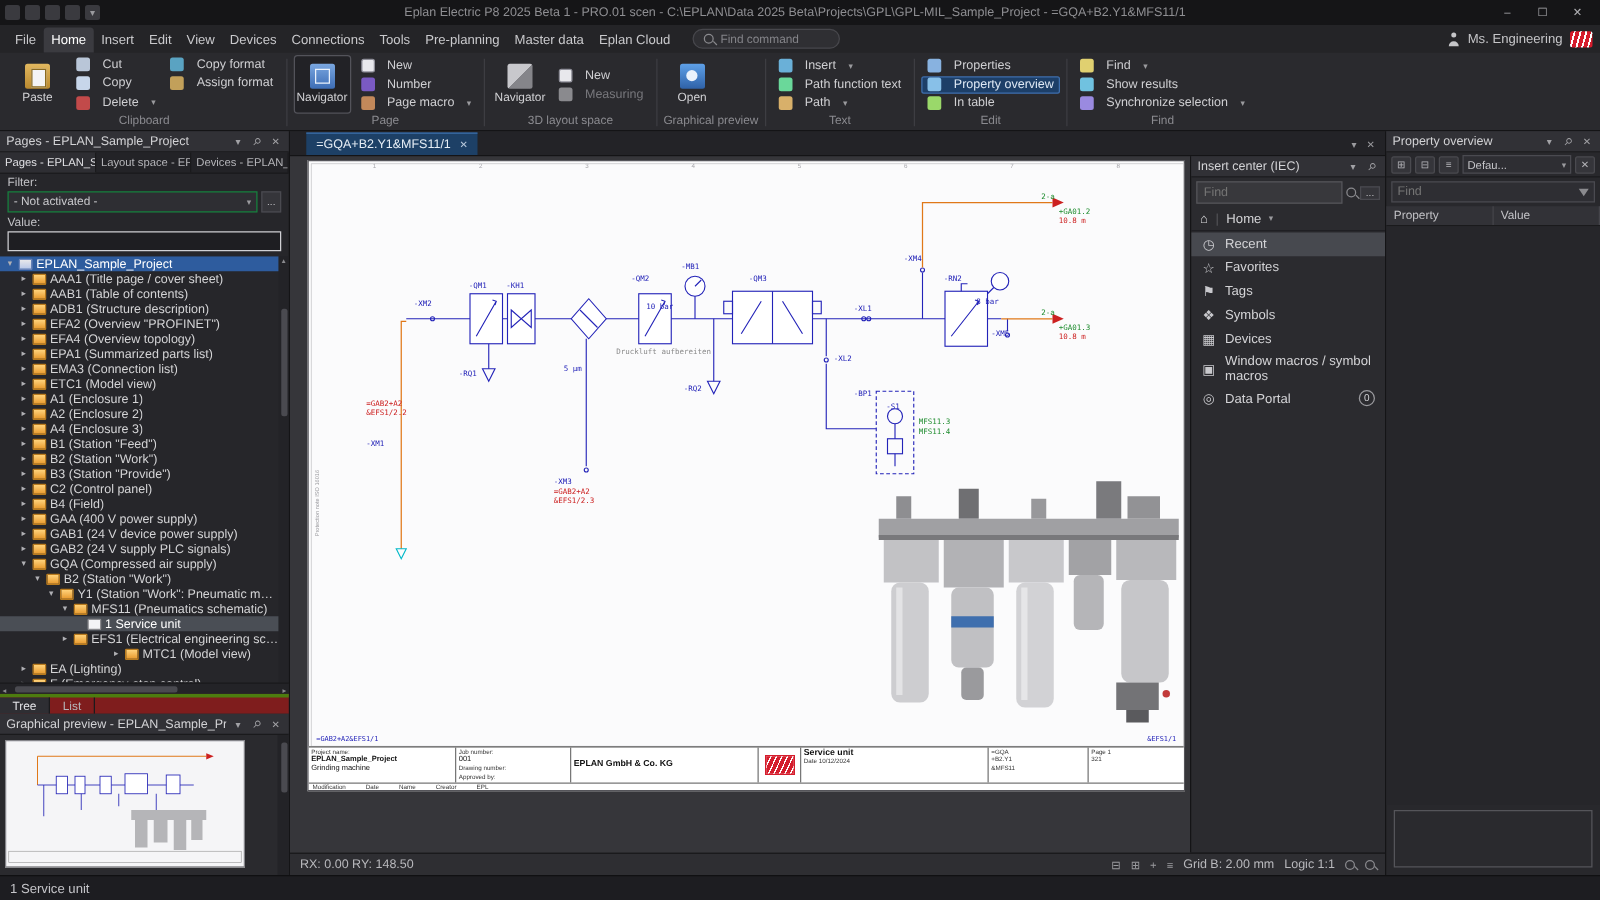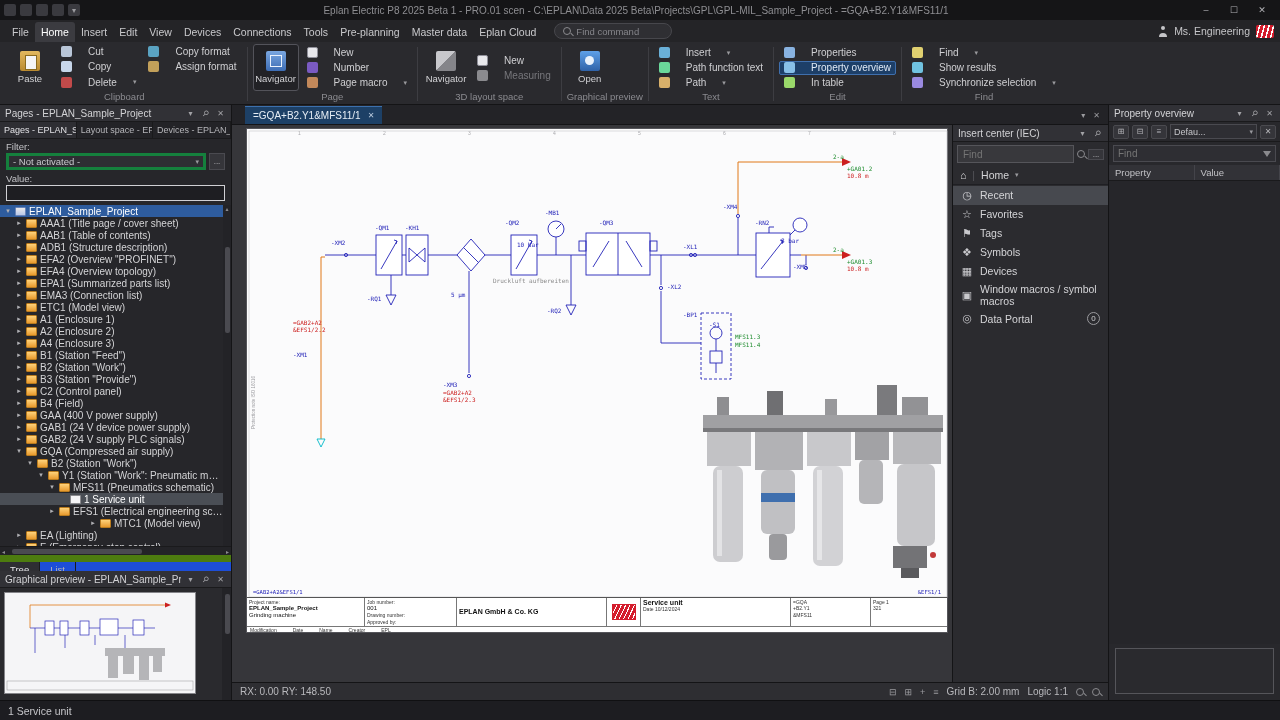--- a/index.html
+++ b/index.html
@@ -41,21 +41,21 @@
   .rb-big-ico{width:20px;height:20px;border-radius:2px;position:relative}
   .bi-paste{background:linear-gradient(#e2b85f,#b9892f)}
   .bi-paste::after{content:"";position:absolute;left:5px;top:4px;width:10px;height:13px;background:#f4f4f6;border:1px solid #8a6a20}
   .bi-nav{background:linear-gradient(#7aa7e0,#3d6db5)}
   .bi-nav::after{content:"";position:absolute;inset:4px;border:1.5px solid #eaf2fc}
   .bi-3d{background:linear-gradient(135deg,#c8c8cc 50%,#85858a 50%)}
   .bi-open{background:linear-gradient(#5ea0e8,#2f62a8)}
   .bi-open::after{content:"";position:absolute;left:5px;top:5px;width:9px;height:9px;border-radius:50%;background:#eaf2fc}
   .rb-grid2{display:grid;grid-auto-flow:column;grid-template-rows:repeat(3,1fr);grid-template-columns:auto auto;column-gap:2px}
   .rb-col{display:flex;flex-direction:column;justify-content:center;gap:1px}
-  .rb-small{display:flex;align-items:center;gap:16px;font-size:10px;color:#cfcfd2;padding:1px 4px;border-radius:2px;white-space:nowrap;height:14px;border:1px solid transparent}
+  .rb-small{display:flex;align-items:center;gap:10px;font-size:10px;color:#cfcfd2;padding:1px 4px;border-radius:2px;white-space:nowrap;height:14px;border:1px solid transparent}
   .rb-small.hl{background:#1d3f68;border-color:#3f6fad;color:#dfe9f5}
   .rb-small.dim{color:#77777c}
   .rb-ico{width:11px;height:11px;border-radius:2px;flex:none}
   .caret{font-size:7px;color:#9a9a9e}
   .i-cut{background:#b9c6d8}.i-copy{background:#c7d6ea}.i-del{background:#c24a4a}
   .i-cfmt{background:#5aa3c2}.i-afmt{background:#c2a05a}.i-new{background:#e8e8ec;border:1px solid #90909a}
   .i-num{background:#7a5ac2}.i-macro{background:#c2885a}.i-meas{background:#8a8a8e}
   .i-ins{background:#6ab0d8}.i-path{background:#6ad89a}.i-move{background:#d8b06a}
   .i-props{background:#88b2e0}.i-pov{background:#88c0e8}.i-tab{background:#9ad86a}
   .i-find{background:#e0d070}.i-res{background:#70c2e0}.i-sync{background:#9a8ae0}
@@ -67,41 +67,41 @@
   .ph-ico{font-size:8px;color:#a2a2a6;width:11px;text-align:center}
   .pin-ico{display:inline-block;transform:rotate(45deg)}
 
   
   .left-panel{width:232px;background:#26262a;border-right:1px solid #141416;display:flex;flex-direction:column;flex:none}
   .lp-tabs{height:17px;display:flex;background:#232327;border-bottom:1px solid #1a1a1c}
   .lp-tab{font-size:9px;color:#b5b5b9;padding:3px 4px;border-right:1px solid #1a1a1c;white-space:nowrap;overflow:hidden}
   .lp-tab.active{background:#2e2e33;color:#e0e0e4}
   .lp-label{height:13px;padding:2px 6px 0;font-size:9.5px;color:#c2c2c6}
   .lp-row{height:17px;margin:1px 6px;display:flex;gap:3px}
-  .lp-select{flex:1;background:#2e2e33;border:3px solid #15803d;display:flex;align-items:center;font-size:9.5px;color:#c9c9cd;padding:0 4px}
+  .lp-select{flex:1;background:#2e2e33;border:1px solid #15803d;display:flex;align-items:center;font-size:9.5px;color:#c9c9cd;padding:0 4px}
   .dots{width:16px;background:#35353a;border:1px solid #4a4a50;color:#c5c5c9;font-size:8px;display:flex;align-items:center;justify-content:center}
   .lp-input{height:16px;margin:1px 6px 2px;background:#1e1e22;border:1px solid #d0d0d4;color:#e0e0e4;font-size:10px;padding:0 3px;font-family:"Liberation Sans",sans-serif}
   .tree-wrap{flex:1;position:relative;overflow:hidden;margin-top:2px}
   .tree{position:absolute;inset:0 8px 0 0;overflow:hidden}
   .tree-row{height:12px;display:flex;align-items:center;gap:3px;color:#d4d4d6;font-size:10px;white-space:nowrap}
   .tree-row .tw{width:8px;font-size:7px;color:#b0b0b4;text-align:center;flex:none}
   .tree-row[data-expand="open"] .tw::before{content:"▾"}
   .tree-row[data-expand="closed"] .tw::before{content:"▸"}
   .ti{width:11px;height:9px;background:linear-gradient(#ffd27a,#e89a2e);border:1px solid #b97b1e;border-radius:1px;flex:none}
   .tree-row[data-icon="project"] .ti{background:linear-gradient(#e8e8ea,#b9c8e8);border-color:#6a84b8}
   .tree-row[data-icon="page"] .ti{background:#f4f4f6;border-color:#8a8a8e}
   .tree-row.sel-blue{background:#2e5c9e;color:#fff}
   .tree-row.sel-gray{background:#4a4e55;color:#fff}
   .tl{overflow:hidden;text-overflow:ellipsis}
   .vscroll{position:absolute;right:0;top:0;bottom:0;width:8px;background:#232327;font-size:6px;color:#8a8a8e;text-align:center;line-height:8px}
   .vthumb{position:absolute;right:1px;top:42px;width:5px;height:86px;background:#4a4a50;border-radius:2px}
   .hscroll{height:9px;background:#232327;position:relative;border-top:1px solid #1a1a1c;font-size:6px;color:#8a8a8e}
   .hscroll .ar-l{position:absolute;left:2px;top:1px}.hscroll .ar-r{position:absolute;right:2px;top:1px}
   .hthumb{position:absolute;left:12px;top:1.5px;width:130px;height:5px;background:#4a4a50;border-radius:2px}
-  .tree-tabs{height:16px;display:flex;background:#1d4ed8;border-top:7px solid #4d7c0f}
+  .tree-tabs{height:16px;display:flex;background:#7f1d1d;border-top:3px solid #4d7c0f}
   .tree-tab{font-size:9.5px;padding:2px 10px;color:#b5b5b9;border-right:1px solid #1a1a1c}
   .tree-tab.active{background:#2e2e33;color:#e4e4e8}
   .preview-body{height:112px;background:#2a2a2e;position:relative;padding:4px 12px 4px 4px;flex:none}
   .preview-page{width:192px;height:102px;background:#f5f5f7;border:1px solid #85858a}
   .preview-vscroll{position:absolute;right:0;top:0;bottom:0;width:9px;background:#232327}
   .preview-vthumb{position:absolute;right:1.5px;top:6px;width:5px;height:40px;background:#4a4a50;border-radius:2px}
 
   
   .center{flex:1;display:flex;flex-direction:column;min-width:0}
   .doc-tabs{height:20px;background:#232327;display:flex;align-items:flex-end;border-bottom:1px solid #141416}

